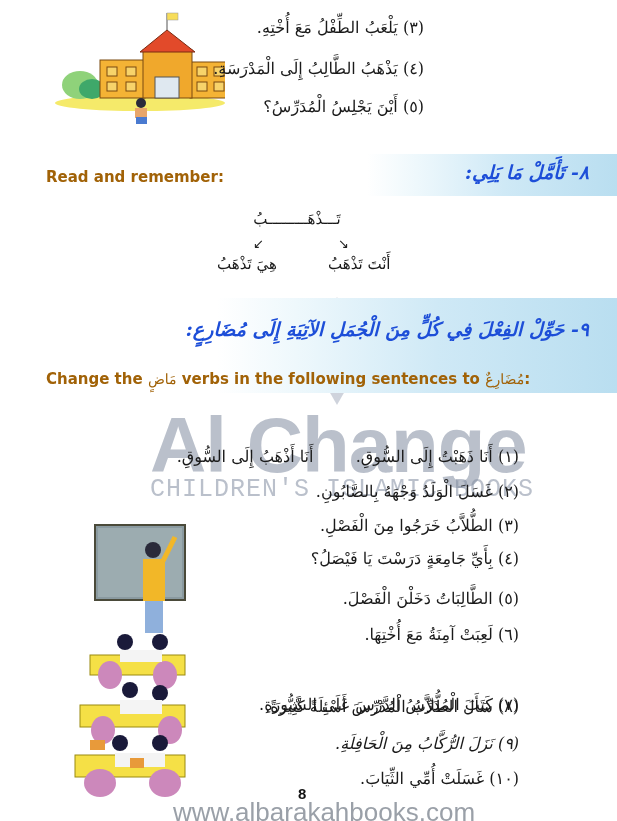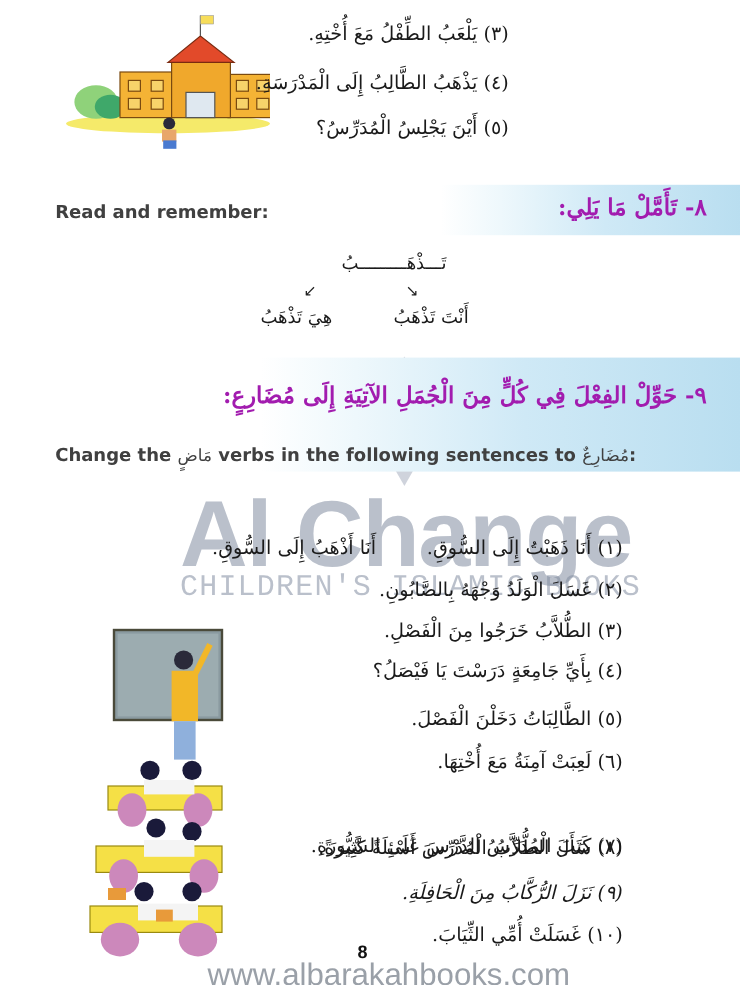--- a/index.html
+++ b/index.html
@@ -6,22 +6,22 @@
   body { width:617px; height:821px; position:relative; overflow:hidden; font-family:"DejaVu Serif", serif; color:#111; }
   .abs { position:absolute; }
   .ar { direction:rtl; font-family:"DejaVu Serif", serif; white-space:nowrap; }
   .line { font-size:16px; line-height:20px; color:#1a1a1a; }
 
   
   .section-band {
     position:absolute; right:0;
     background:linear-gradient(to left, #b9def0 0%, #cfe9f6 45%, #eef8fc 80%, #ffffff 100%);
   }
-  .hdr-ar { color:#a21caf; font-weight:bold; font-size:19px; }
-  .hdr-en { font-family:"DejaVu Sans", sans-serif; font-weight:bold; color:#404040; font-size:15px; white-space:nowrap; }
+  .hdr-ar { color:#1d4ed8; font-weight:bold; font-size:19px;font-style:italic; }
+  .hdr-en { font-family:"DejaVu Sans", sans-serif; font-weight:bold; color:#a16207; font-size:15px; white-space:nowrap; }
 
   
   .diag { font-size:15px; color:#1a1a1a; }
   .arrow { font-family:"DejaVu Sans", sans-serif; font-size:13px; color:#222; }
 
   
   .ex-line { right:98px; font-size:16px; color:#1a1a1a; }
 
   
   .wm-big { font-family:"Liberation Sans", sans-serif; font-size:78px; font-weight:bold; color:rgba(130,140,160,0.55); letter-spacing:-1px; }
@@ -78,21 +78,21 @@
 </div>
 <div class="abs ar line" style="right:193px; top:97px;">
   <span>(٥)</span>
   <span>أَيْنَ يَجْلِسُ الْمُدَرِّسُ؟</span>
 </div>
 
 <div class="section-band" style="top:154px; width:250px; height:42px;"></div>
 <div class="abs ar hdr-ar" style="right:28px; top:161px;">٨- تَأَمَّلْ مَا يَلِي:</div>
 <div class="abs hdr-en" style="left:46px; top:168px;">Read and remember:</div>
 
-<div class="abs ar diag" style="left:222px; top:210px; width:150px; text-align:right;">تَـــذْهَـــــــــبُ</div>
+<div class="abs ar diag" style="left:222px; top:210px; width:150px; text-align:center;">تَـــذْهَـــــــــبُ</div>
 <div class="abs arrow" style="left:253px; top:236px;">↙</div>
 <div class="abs arrow" style="left:338px; top:236px;">↘</div>
 <div class="abs ar diag" style="left:217px; top:255px;">هِيَ تَذْهَبُ</div>
 <div class="abs ar diag" style="left:328px; top:255px;">أَنْتَ تَذْهَبُ</div>
 
 <div class="abs" style="left:282px; top:296px; width:110px; height:110px; opacity:0.55;">
   <svg width="110" height="110" viewBox="0 0 110 110">
     <g transform="translate(55,55)">
       <g fill="#a8b0c0">
         <polygon points="0,-54 8,-40 -8,-40"></polygon>

